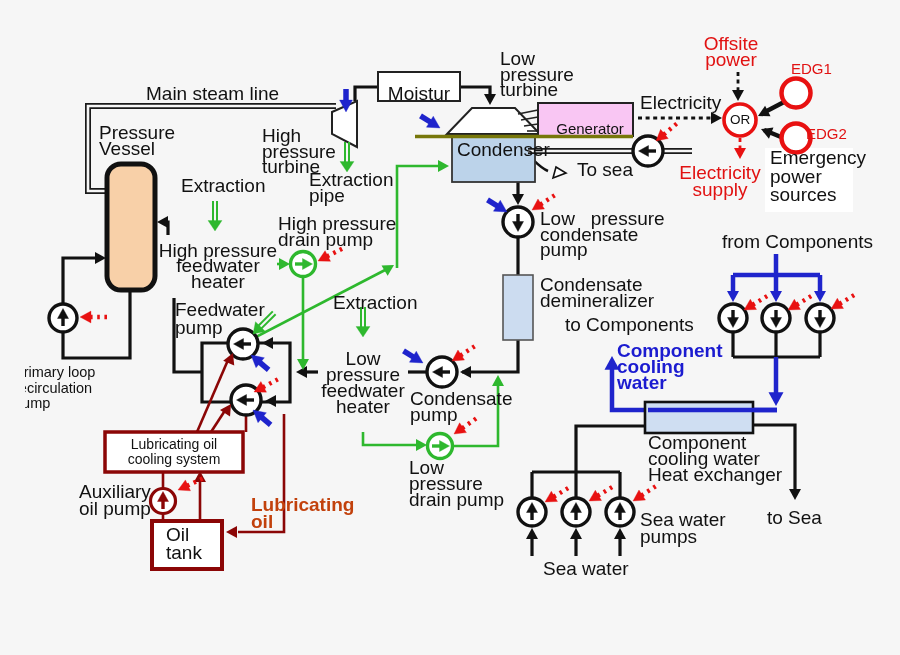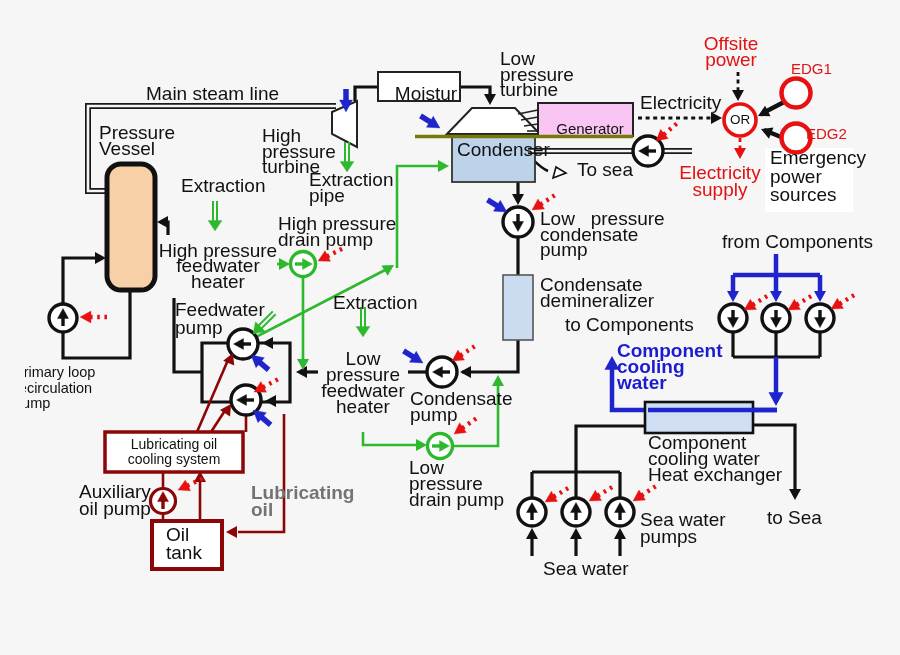--- a/index.html
+++ b/index.html
@@ -3,21 +3,21 @@
 <meta charset="utf-8">
 <style>
   html,body{margin:0;padding:0;background:#f6f6f6;}
   #stage{position:relative;width:900px;height:655px;background:#f6f6f6;overflow:hidden;
          font-family:"Liberation Sans","DejaVu Sans",sans-serif;}
   #pipes{position:absolute;left:0;top:0;z-index:1;}
   .lbl{position:absolute;z-index:2;font-size:19px;line-height:15.5px;color:#111;
        white-space:pre;}
   .ctr{display:flex;align-items:center;justify-content:center;text-align:center;}
   .red{color:#e11212;}
-  .maroon{color:#737373;font-weight:bold;}
+  .maroon{color:#c2410c;font-weight:bold;margin-top:12px;}
   .blue{color:#1b1bd0;font-weight:bold;}
   .bold{font-weight:normal;}
   .clipwrap{position:absolute;overflow:hidden;z-index:2;}
   .clipwrap .inner{margin-left:-11px;font-size:14.5px;line-height:15.5px;white-space:pre;color:#111;}
 </style>
 </head>
 <body>
 
 <div id="stage">
 
@@ -248,21 +248,21 @@
     <use href="#rd" stroke="#e81111" fill="#e81111" transform="translate(656,141) rotate(-40)"></use>
   </g>
 </svg>
 
 <div class="lbl" style="left:146px;top:86px;">Main steam line</div>
 <div class="lbl" style="left:99px;top:125px;">Pressure
 Vessel</div>
 <div class="lbl" style="left:262px;top:128px;">High
 pressure
 turbine</div>
-<div class="lbl ctr" style="left:378px;top:72px;width:82px;height:43px;padding-left:7px;">Moistur</div>
+<div class="lbl ctr" style="left:378px;top:72px;width:82px;height:43px;">Moistur</div>
 <div class="lbl" style="left:500px;top:51px;">Low
 pressure
 turbine</div>
 <div class="lbl" style="left:181px;top:178px;">Extraction</div>
 <div class="lbl" style="left:309px;top:172px;">Extraction
 pipe</div>
 <div class="lbl" style="left:278px;top:216px;">High pressure
 drain pump</div>
 <div class="lbl ctr" style="left:159px;top:234px;width:118px;height:64px;">High pressure
 feedwater

